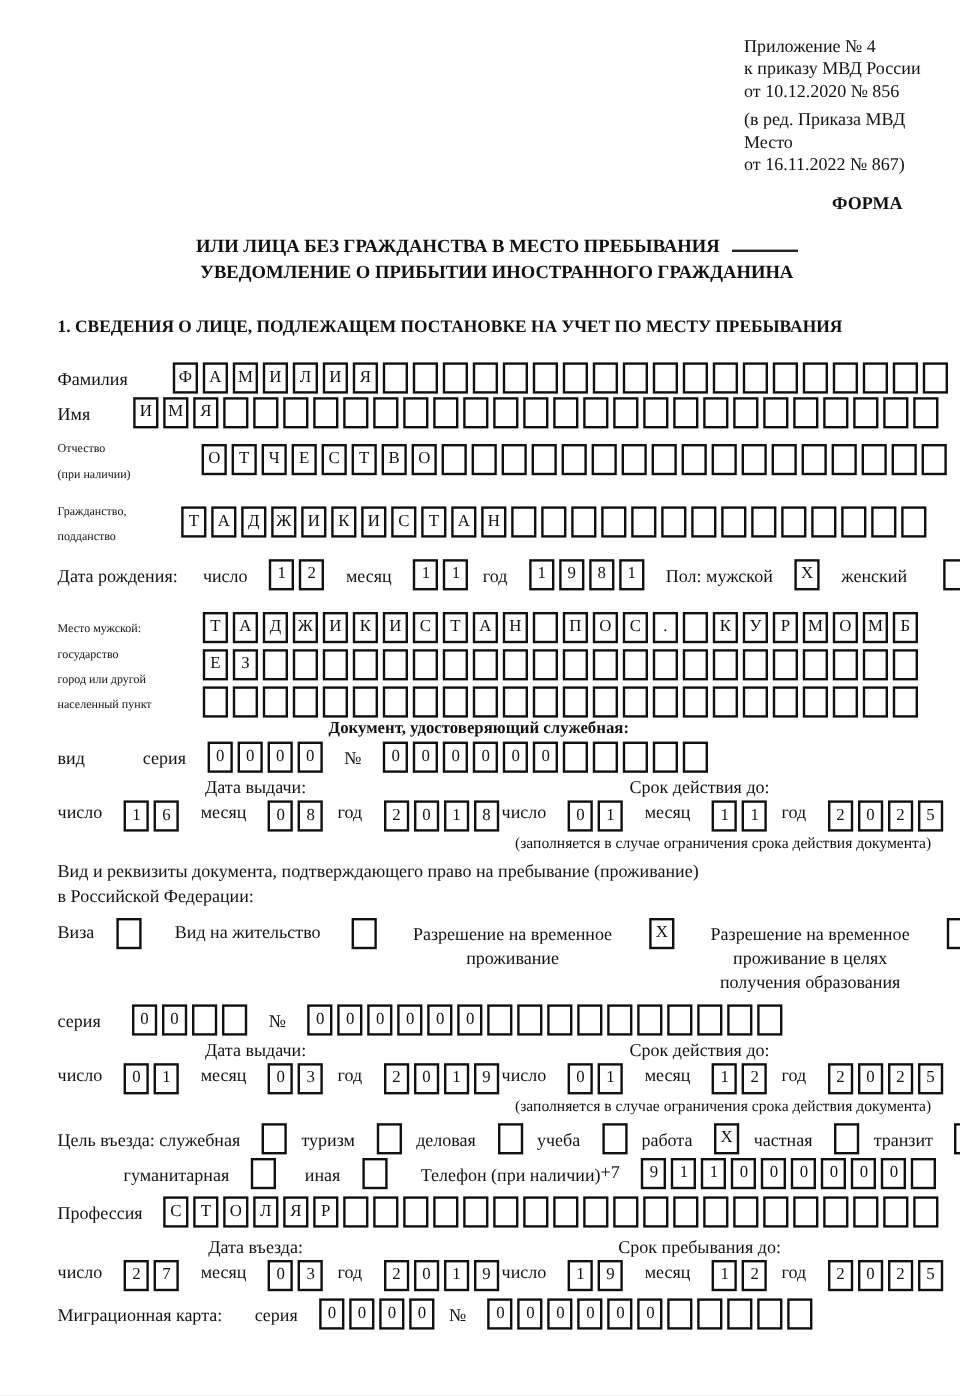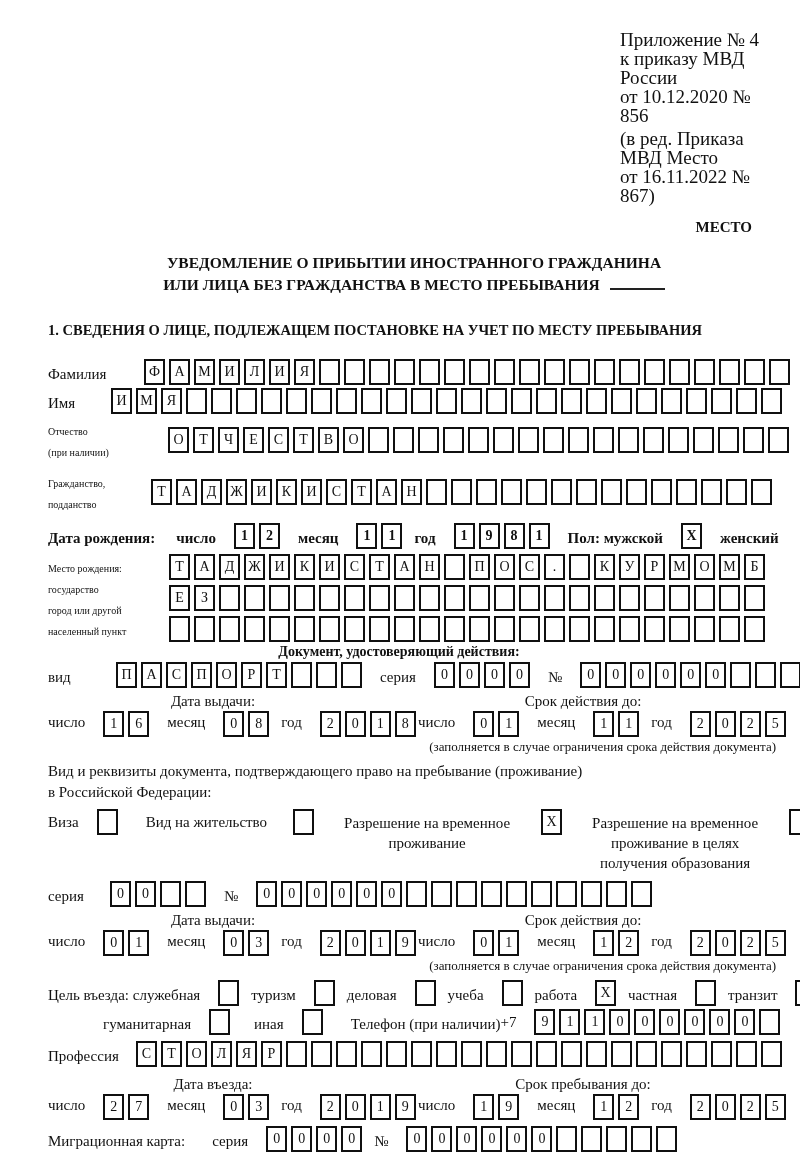--- a/index.html
+++ b/index.html
@@ -18,21 +18,21 @@
   }
   
   .row{display:flex;align-items:center;margin-bottom:3px;}
   .lbl{font-size:15px;line-height:19px;padding-top:4px;flex-shrink:0;}
   .lbl2{font-size:10px;line-height:21px;padding-top:4px;flex-shrink:0;}
   .w52{width:52px}.w77{width:77px}.w85{width:85px}.w92{width:92px}
   .w109{width:109px}.w110{width:110px}.w57{width:57px}
   .t{margin:0 7px 0 0;}
   .tl{margin:0 7px 0 14px;}
   
-  .annex{margin-left:572px;font-size:19px;line-height:19px;}
+  .annex{margin-left:572px;font-size:15px;line-height:19px;}
   .annex-note{margin-top:4px;}
   .forma{font-weight:bold;font-size:15px;text-align:right;padding-right:28px;margin-top:14px;}
   .title{text-align:center;font-weight:bold;font-size:15.5px;line-height:22px;margin-top:16px;}
   .blank-line{display:inline-block;width:55px;border-bottom:2px solid #222;margin-left:10px;}
   .sect{font-weight:bold;font-size:14.5px;margin-top:26px;margin-bottom:20px;}
   .dochead{font-weight:bold;font-size:14px;text-align:center;margin:2px 30px 2px 0;}
   
   .dates{display:flex;align-items:flex-start;}
   .dcol-l{width:370px;flex-shrink:0;}
   .dcol-r{flex:1;}
@@ -55,25 +55,25 @@
   <div class="annex">
     <div>Приложение № 4</div>
     <div>к приказу МВД России</div>
     <div>от 10.12.2020 № 856</div>
     <div class="annex-note">
       <div>(в ред. Приказа МВД Место</div>
       <div>от 16.11.2022 № 867)</div>
     </div>
   </div>
 
-  <div class="forma">МЕСТО</div>
+  <div class="forma">ФОРМА</div>
 
   <div class="title">
+    <div><span>ИЛИ ЛИЦА БЕЗ ГРАЖДАНСТВА В МЕСТО ПРЕБЫВАНИЯ</span><span class="blank-line"></span></div>
     <div>УВЕДОМЛЕНИЕ О ПРИБЫТИИ ИНОСТРАННОГО ГРАЖДАНИНА</div>
-    <div><span>ИЛИ ЛИЦА БЕЗ ГРАЖДАНСТВА В МЕСТО ПРЕБЫВАНИЯ</span><span class="blank-line"></span></div>
   </div>
 
   <div class="sect">1. СВЕДЕНИЯ О ЛИЦЕ, ПОДЛЕЖАЩЕМ ПОСТАНОВКЕ НА УЧЕТ ПО МЕСТУ ПРЕБЫВАНИЯ</div>
 
   <div class="row">
     <div class="lbl w85">Фамилия</div>
     <div class="cells"><span class="cb">Ф</span><span class="cb">А</span><span class="cb">М</span><span class="cb">И</span><span class="cb">Л</span><span class="cb">И</span><span class="cb">Я</span><span class="cb"></span><span class="cb"></span><span class="cb"></span><span class="cb"></span><span class="cb"></span><span class="cb"></span><span class="cb"></span><span class="cb"></span><span class="cb"></span><span class="cb"></span><span class="cb"></span><span class="cb"></span><span class="cb"></span><span class="cb"></span><span class="cb"></span><span class="cb"></span><span class="cb"></span><span class="cb"></span><span class="cb"></span></div>
   </div>
 
   <div class="row">
@@ -90,53 +90,52 @@
   </div>
 
   <div class="row" style="margin-bottom:8px;">
     <div class="lbl2 w92">
       <div>Гражданство,</div>
       <div>подданство</div>
     </div>
     <div class="cells"><span class="cb">Т</span><span class="cb">А</span><span class="cb">Д</span><span class="cb">Ж</span><span class="cb">И</span><span class="cb">К</span><span class="cb">И</span><span class="cb">С</span><span class="cb">Т</span><span class="cb">А</span><span class="cb">Н</span><span class="cb"></span><span class="cb"></span><span class="cb"></span><span class="cb"></span><span class="cb"></span><span class="cb"></span><span class="cb"></span><span class="cb"></span><span class="cb"></span><span class="cb"></span><span class="cb"></span><span class="cb"></span><span class="cb"></span><span class="cb"></span></div>
   </div>
 
-  <div class="row" style="margin-bottom:5px;font-weight:bold;">
+  <div class="row" style="margin-bottom:18px;">
     <span class="lbl t">Дата рождения:</span>
     <span class="lbl tl">число</span>
     <span class="cells"><span class="cb">1</span><span class="cb">2</span></span>
     <span class="lbl tl">месяц</span>
     <span class="cells"><span class="cb">1</span><span class="cb">1</span></span>
     <span class="lbl tl" style="margin-left:8px">год</span>
     <span class="cells"><span class="cb">1</span><span class="cb">9</span><span class="cb">8</span><span class="cb">1</span></span>
     <span class="lbl tl">Пол: мужской</span>
     <span class="cells"><span class="cb">X</span></span>
     <span class="lbl tl">женский</span>
     <span class="cells" style="margin-left:12px"><span class="cb"></span></span>
   </div>
 
   <div class="row" style="margin-bottom:0;">
     <div class="lbl2 w110">
-      <div>Место рождения:</div>
+      <div>Место мужской:</div>
       <div>государство</div>
       <div>город или другой</div>
       <div>населенный пункт</div>
     </div>
     <div>
       <div class="cells mb5"><span class="cb">Т</span><span class="cb">А</span><span class="cb">Д</span><span class="cb">Ж</span><span class="cb">И</span><span class="cb">К</span><span class="cb">И</span><span class="cb">С</span><span class="cb">Т</span><span class="cb">А</span><span class="cb">Н</span><span class="cb"></span><span class="cb">П</span><span class="cb">О</span><span class="cb">С</span><span class="cb">.</span><span class="cb"></span><span class="cb">К</span><span class="cb">У</span><span class="cb">Р</span><span class="cb">М</span><span class="cb">О</span><span class="cb">М</span><span class="cb">Б</span></div>
       <div class="cells mb5"><span class="cb">Е</span><span class="cb">З</span><span class="cb"></span><span class="cb"></span><span class="cb"></span><span class="cb"></span><span class="cb"></span><span class="cb"></span><span class="cb"></span><span class="cb"></span><span class="cb"></span><span class="cb"></span><span class="cb"></span><span class="cb"></span><span class="cb"></span><span class="cb"></span><span class="cb"></span><span class="cb"></span><span class="cb"></span><span class="cb"></span><span class="cb"></span><span class="cb"></span><span class="cb"></span><span class="cb"></span></div>
       <div class="cells"><span class="cb"></span><span class="cb"></span><span class="cb"></span><span class="cb"></span><span class="cb"></span><span class="cb"></span><span class="cb"></span><span class="cb"></span><span class="cb"></span><span class="cb"></span><span class="cb"></span><span class="cb"></span><span class="cb"></span><span class="cb"></span><span class="cb"></span><span class="cb"></span><span class="cb"></span><span class="cb"></span><span class="cb"></span><span class="cb"></span><span class="cb"></span><span class="cb"></span><span class="cb"></span><span class="cb"></span></div>
     </div>
   </div>
 
-  <div class="dochead">Документ, удостоверяющий действия:</div>
+  <div class="dochead">Документ, удостоверяющий служебная:</div>
 
   <div class="row" style="margin-bottom:4px;">
     <div class="lbl w57">вид</div>
-    <div class="cells"><span class="cb">П</span><span class="cb">А</span><span class="cb">С</span><span class="cb">П</span><span class="cb">О</span><span class="cb">Р</span><span class="cb">Т</span><span class="cb"></span><span class="cb"></span><span class="cb"></span></div>
     <span class="lbl tl">серия</span>
     <span class="cells"><span class="cb">0</span><span class="cb">0</span><span class="cb">0</span><span class="cb">0</span></span>
     <span class="lbl tl">№</span>
     <span class="cells"><span class="cb">0</span><span class="cb">0</span><span class="cb">0</span><span class="cb">0</span><span class="cb">0</span><span class="cb">0</span><span class="cb"></span><span class="cb"></span><span class="cb"></span><span class="cb"></span><span class="cb"></span></span>
   </div>
 
   <div class="dates">
     <div class="dcol-l">
       <div class="dhead">Дата выдачи:</div>
       <div class="dline">

